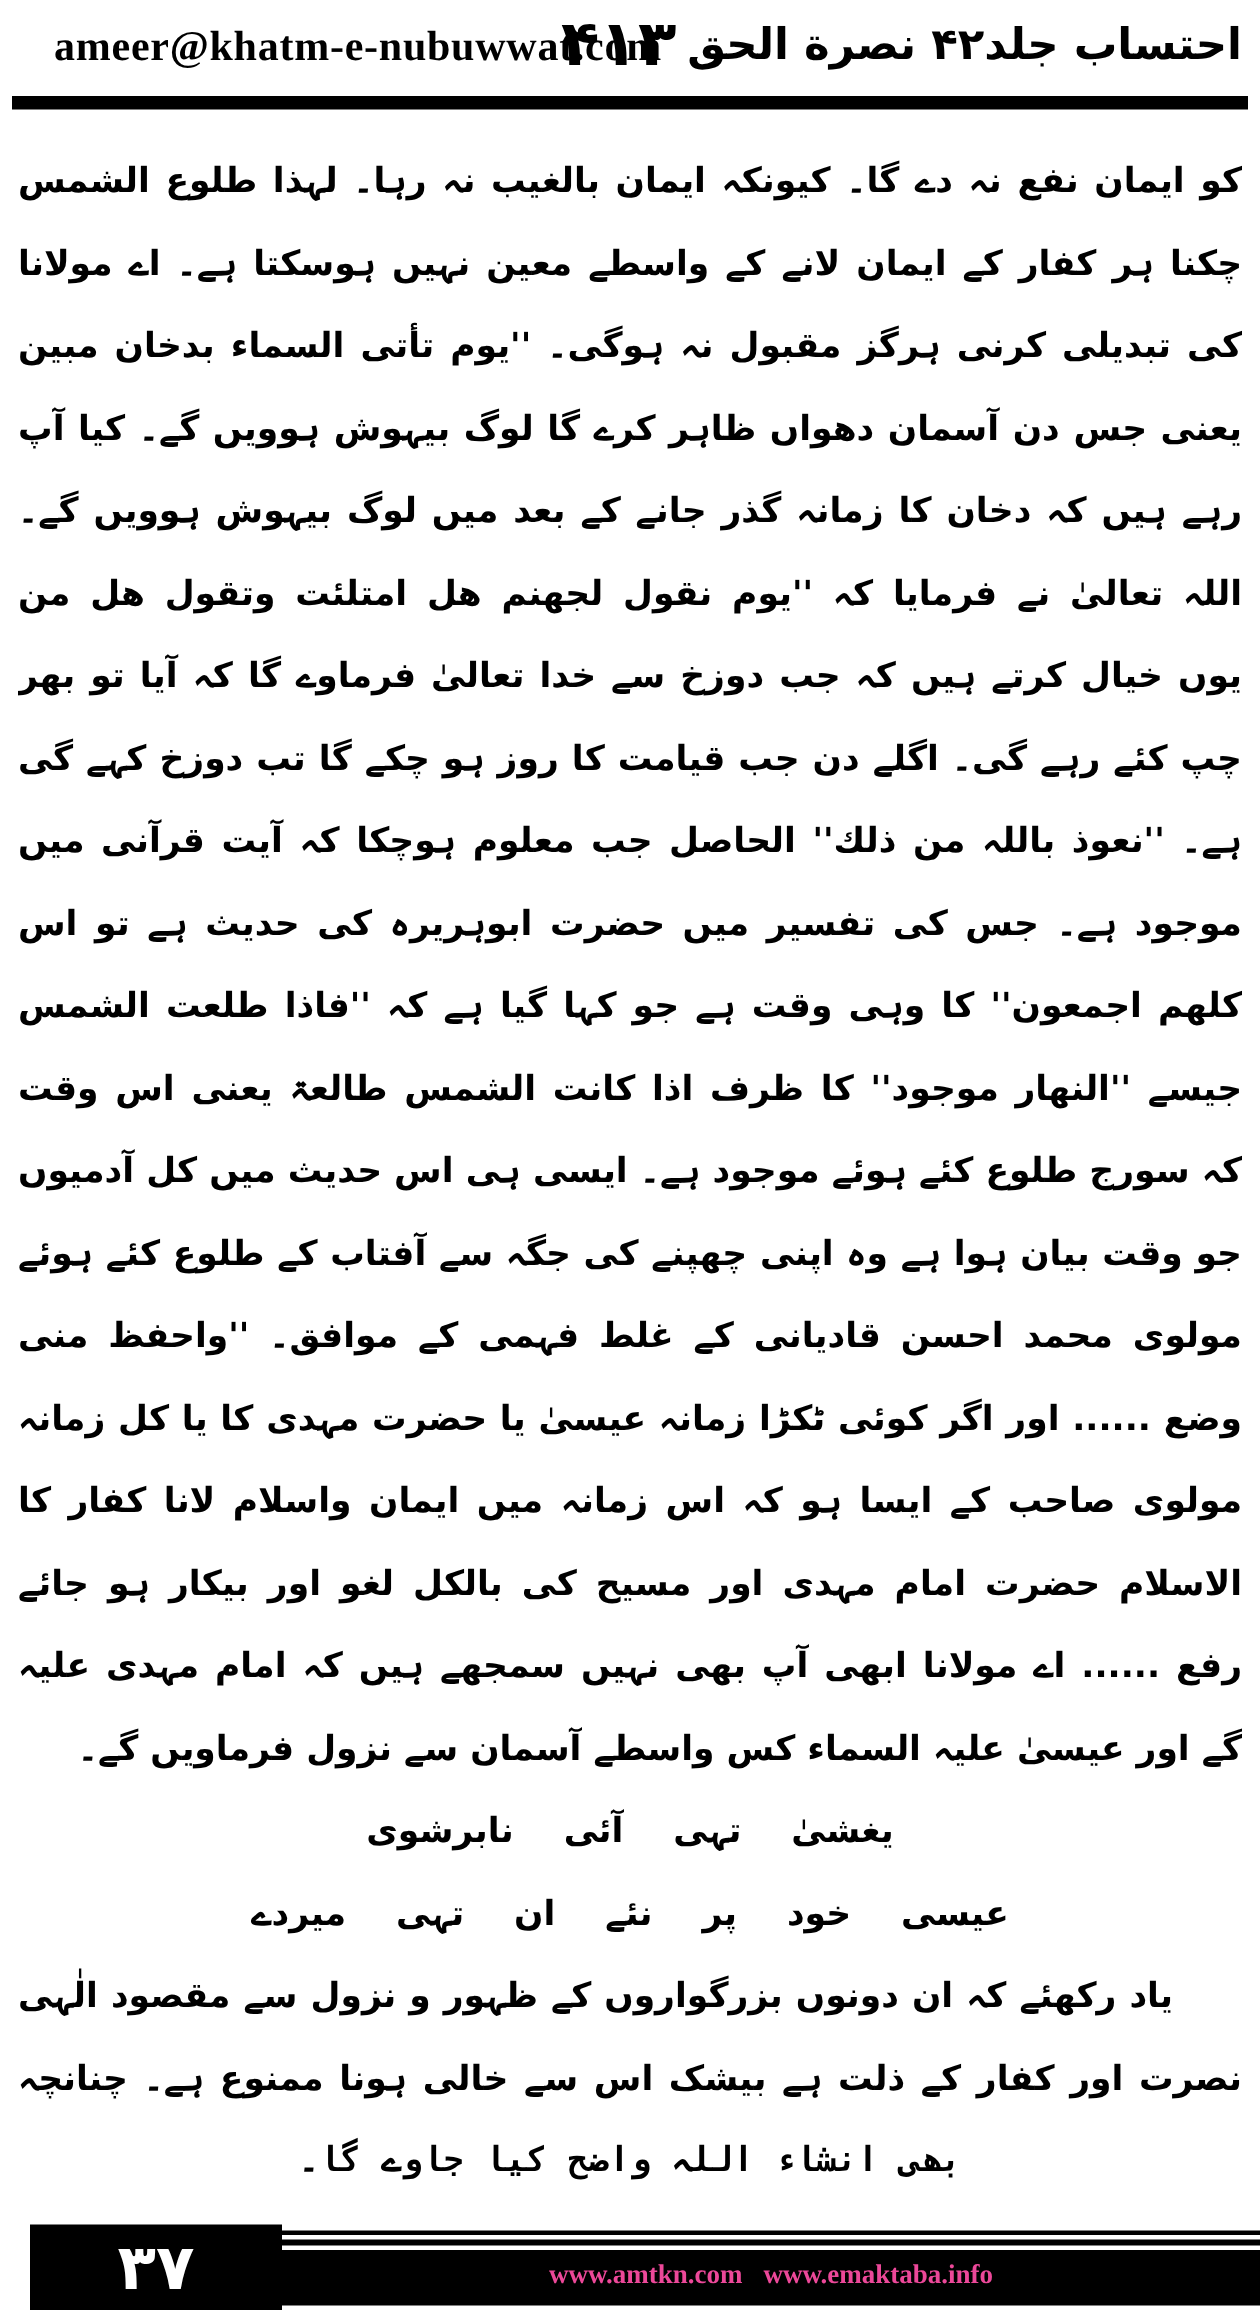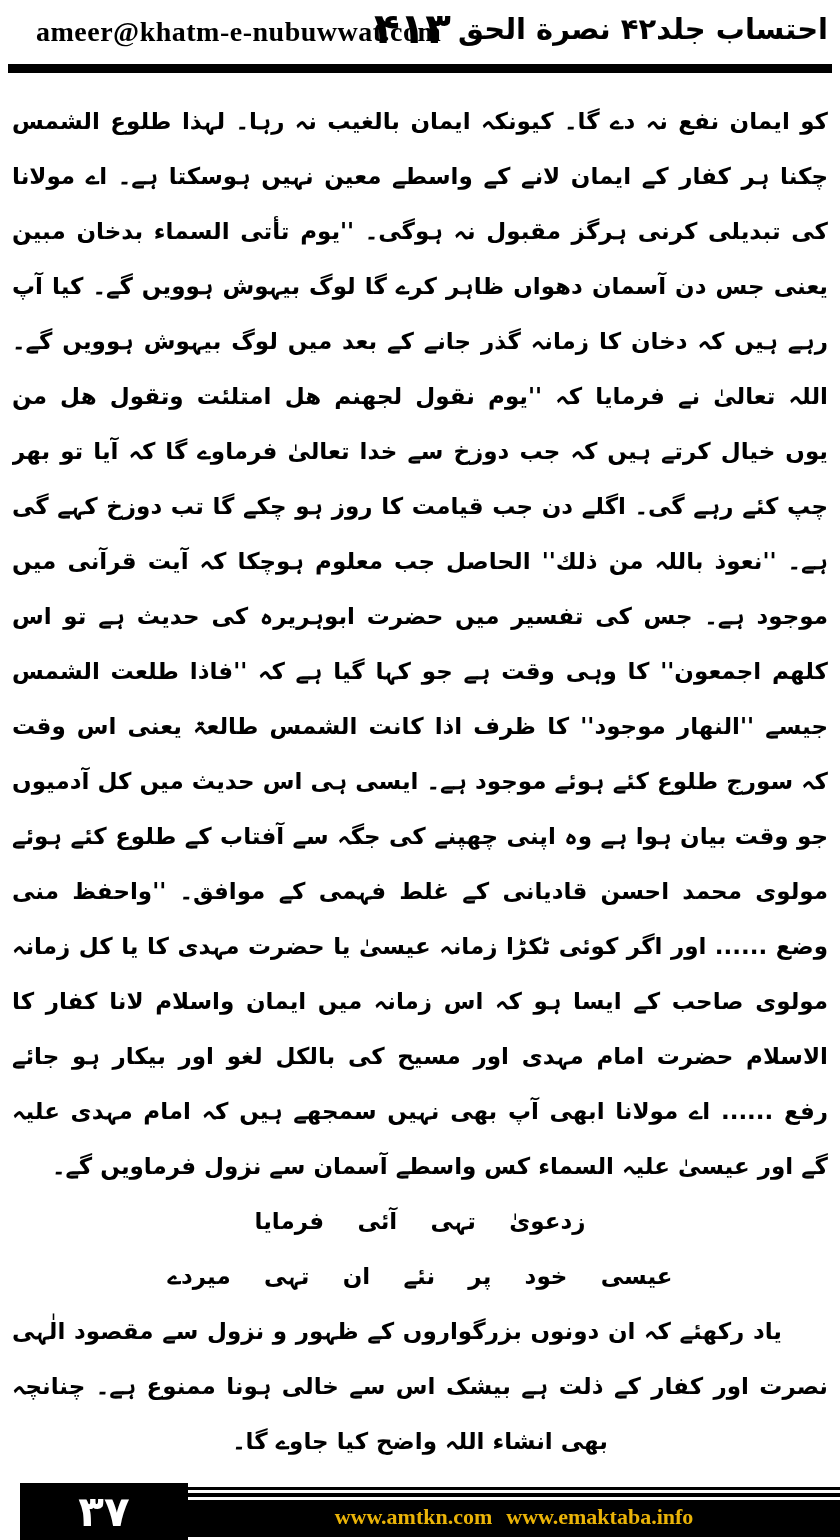--- a/index.html
+++ b/index.html
@@ -30,38 +30,38 @@
   .body-text{
     position:absolute;top:84px;left:12px;right:12px;direction:rtl;
     padding-top:10px;
   }
   .line{
     height:55px;line-height:55px;font-size:23px;font-weight:700;
     overflow:hidden;white-space:normal;
   }
   .line.justify{text-align:justify;text-align-last:justify;}
   .line.right{text-align:right;text-align-last:right;}
-  .line.center{text-align:center;text-align-last:center;}
+  .line.center{text-align:center;text-align-last:center;font-family:Liberation Mono, monospace;}
   .line.verse{text-align:center;text-align-last:center;word-spacing:1.1em;}
   .line.indent{padding-right:46px;}
   
   .ftr{position:absolute;left:0;right:0;bottom:0;height:57px;}
   .ftr-numbox{
     position:absolute;left:20px;top:0;width:168px;height:57px;background:#000;
     display:flex;align-items:center;justify-content:center;
   }
   .ftr-num{color:#fff;font-size:42px;font-weight:bold;line-height:1;direction:rtl;}
   .ftr-bar{
     position:absolute;left:188px;right:0;top:4px;height:50px;background:#000;
   }
   .stripe{height:3px;background:#fff;margin-top:4px;}
   .stripe:first-child{margin-top:3px;}
   .ftr-links{
     height:33px;display:flex;align-items:center;justify-content:center;gap:14px;
-    color:#eab308;font-family:"Liberation Serif",serif;font-weight:bold;font-size:22px;
+    color:#ec4899;font-family:"Liberation Serif",serif;font-weight:bold;font-size:18px;
     white-space:nowrap;
     text-align:right;
   }
 </style>
 </head>
 <body>
 
 <div class="page">
 
   <div class="hdr">
@@ -86,21 +86,21 @@
       <div class="line justify">کلھم اجمعون'' کا وہی وقت ہے جو کہا گیا ہے کہ ''فاذا طلعت الشمس من مغربھا'' پس</div>
       <div class="line justify">جیسے ''النھار موجود'' کا ظرف اذا کانت الشمس طالعۃ یعنی اس وقت میں دن موجود ہے جب</div>
       <div class="line justify">کہ سورج طلوع کئے ہوئے موجود ہے۔ ایسی ہی اس حدیث میں کل آدمیوں کے ایمان لانے کا</div>
       <div class="line justify">جو وقت بیان ہوا ہے وہ اپنی چھپنے کی جگہ سے آفتاب کے طلوع کئے ہوئے اور موجودگی کا ہے۔ نہ</div>
       <div class="line justify">مولوی محمد احسن قادیانی کے غلط فہمی کے موافق۔ ''واحفظ منی لعلك تذكرو تخشیٰ''</div>
       <div class="line justify">وضع ...... اور اگر کوئی ٹکڑا زمانہ عیسیٰ یا حضرت مہدی کا یا کل زمانہ ان کا بہ موجب قول حضرت</div>
       <div class="line justify">مولوی صاحب کے ایسا ہو کہ اس زمانہ میں ایمان واسلام لانا کفار کا بیکار ہو جائے تو پھر دعوت الیٰ</div>
       <div class="line justify">الاسلام حضرت امام مہدی اور مسیح کی بالکل لغو اور بیکار ہو جائے گی۔ الشی اذا خلی من مقصودہ۔</div>
       <div class="line justify">رفع ...... اے مولانا ابھی آپ بھی نہیں سمجھے ہیں کہ امام مہدی علیہ السلام کس لئے ظہور کریں</div>
       <div class="line right">گے اور عیسیٰ علیہ السماء کس واسطے آسمان سے نزول فرماویں گے۔</div>
-      <div class="line verse">زدعویٰ تہی آئی فرمایا</div>
+      <div class="line verse">یغشیٰ تہی آئی نابرشوی</div>
       <div class="line verse">عیسی خود پر نئے ان تہی میردے</div>
       <div class="line justify indent">یاد رکھئے کہ ان دونوں بزرگواروں کے ظہور و نزول سے مقصود الٰہی دین اسلام کے</div>
       <div class="line justify">نصرت اور کفار کے ذلت ہے بیشک اس سے خالی ہونا ممنوع ہے۔ چنانچہ سابقہ مذکور ہوا اور آئندہ</div>
       <div class="line center">بھی انشاء اللہ واضح کیا جاوے گا۔</div>
     </main>
 
   <div class="ftr">
     <div class="ftr-numbox">
       <span class="ftr-num">۳۷</span>
     </div>

